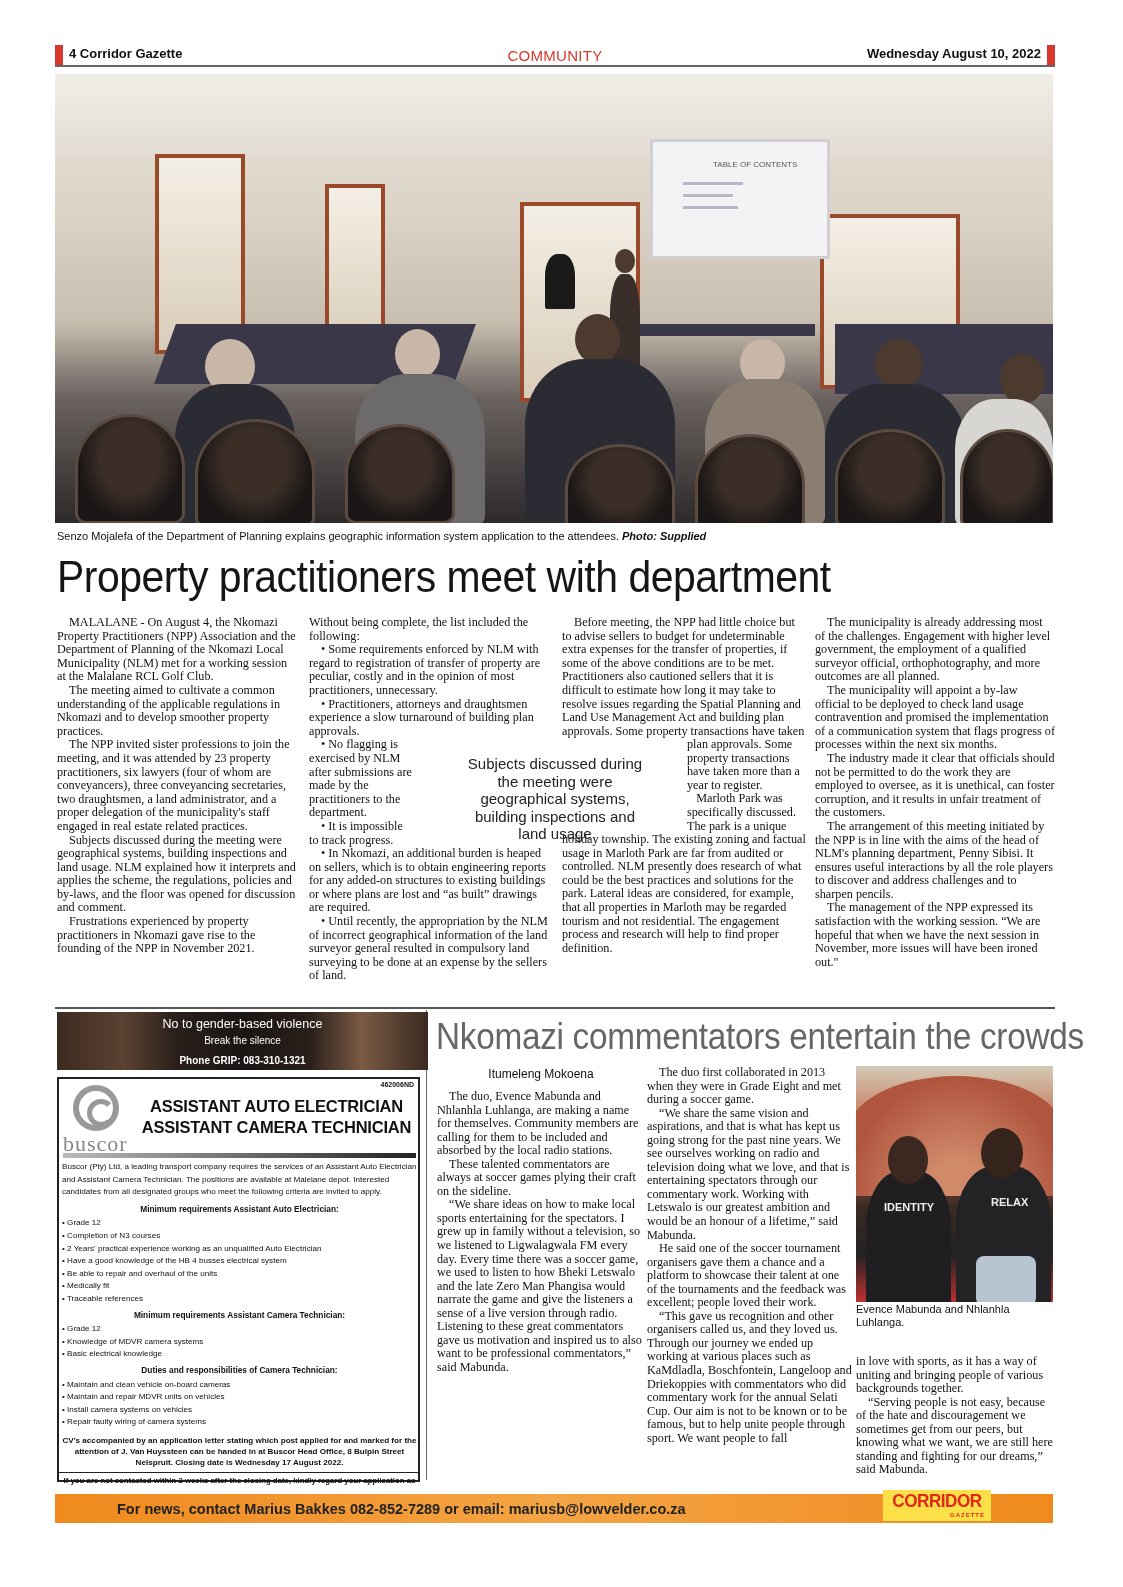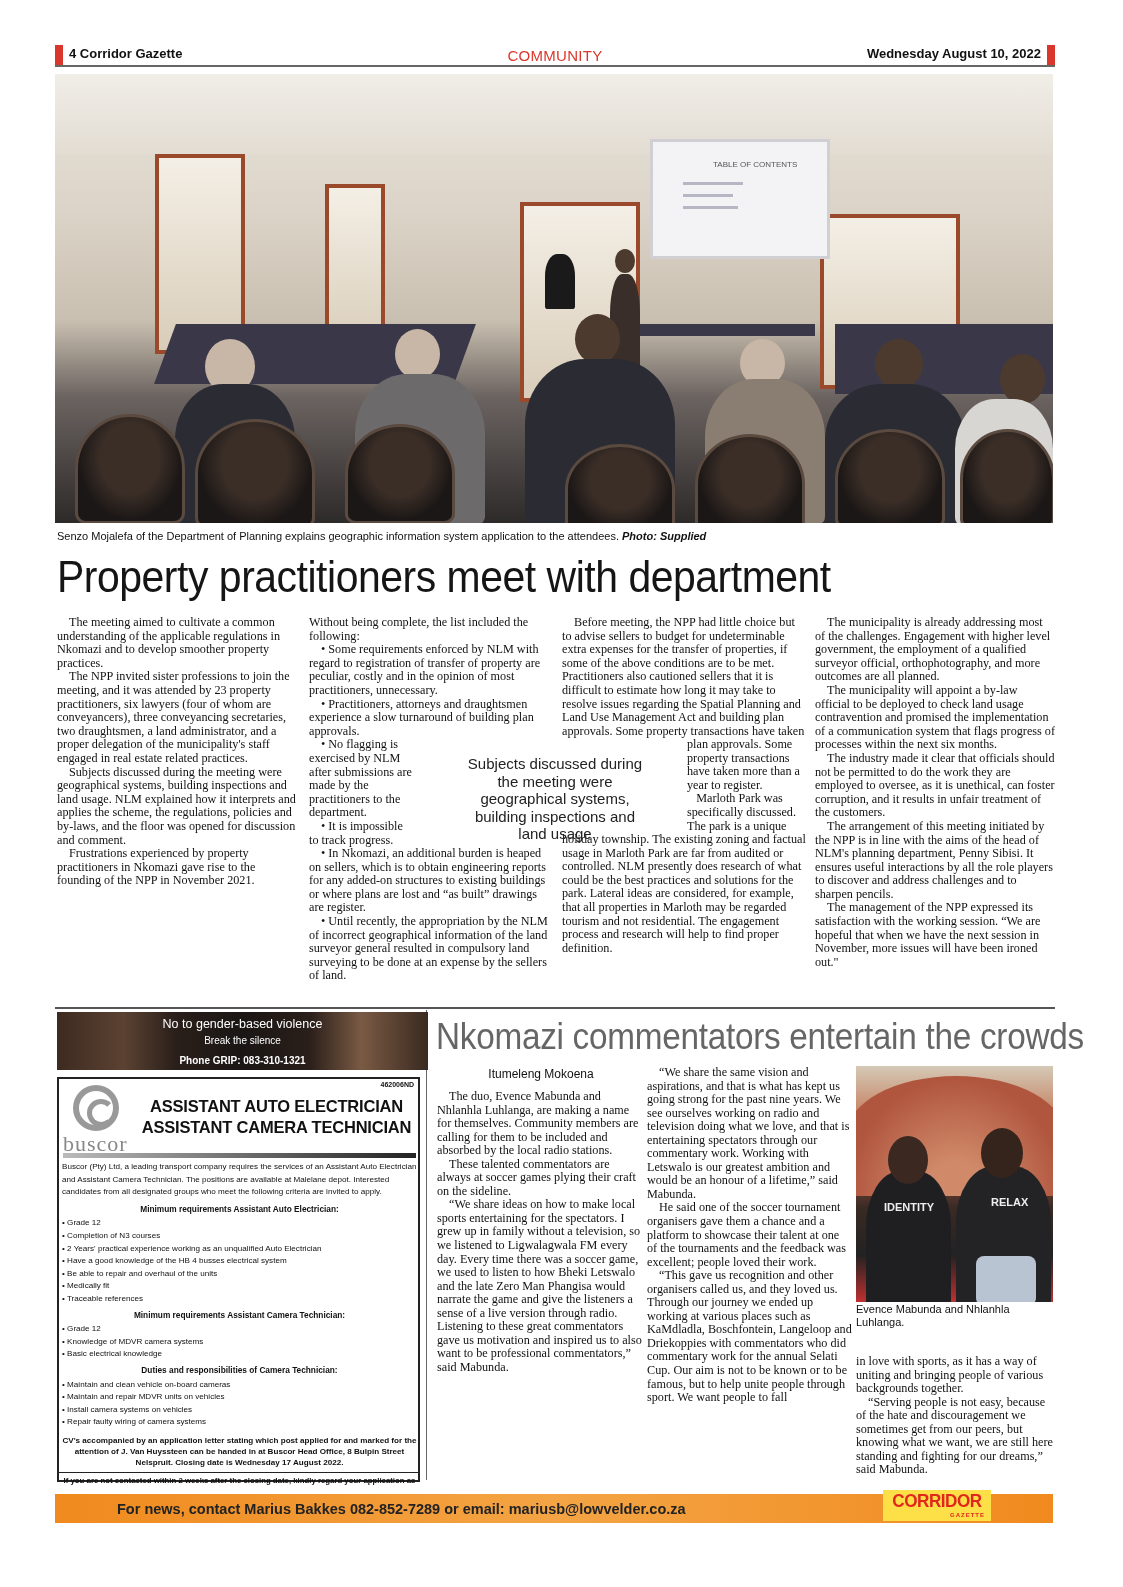--- a/index.html
+++ b/index.html
@@ -146,33 +146,34 @@
 </div>
 
 <div class="caption">
   <span>Senzo Mojalefa of the Department of Planning explains geographic information system application to the attendees.</span>
   <b>Photo: Supplied</b>
 </div>
 
 <h1 class="headline1">Property practitioners meet with department</h1>
 
 <div class="col col1">
+  <p>MALALANE - On August 4, the Nkomazi Property Practitioners (NPP) Association and the Department of Planning of the Nkomazi Local Municipality (NLM) met for a working session at the Malalane RCL Golf Club.</p>
   <p>The meeting aimed to cultivate a common understanding of the applicable regulations in Nkomazi and to develop smoother property practices.</p>
   <p>The NPP invited sister professions to join the meeting, and it was attended by 23 property practitioners, six lawyers (four of whom are conveyancers), three conveyancing secretaries, two draughtsmen, a land administrator, and a proper delegation of the municipality's staff engaged in real estate related practices.</p>
   <p>Subjects discussed during the meeting were geographical systems, building inspections and land usage. NLM explained how it interprets and applies the scheme, the regulations, policies and by-laws, and the floor was opened for discussion and comment.</p>
   <p>Frustrations experienced by property practitioners in Nkomazi gave rise to the founding of the NPP in November 2021.</p>
 </div>
 
 <div class="col col2">
   <p class="noindent">Without being complete, the list included the following:</p>
   <p>• Some requirements enforced by NLM with regard to registration of transfer of property are peculiar, costly and in the opinion of most practitioners, unnecessary.</p>
   <p>• Practitioners, attorneys and draughtsmen experience a slow turnaround of building plan approvals.</p>
   <p style="width:105px;">• No flagging is exercised by NLM after submissions are made by the practitioners to the department.</p>
   <p style="width:105px;">• It is impossible to track progress.</p>
-  <p>• In Nkomazi, an additional burden is heaped on sellers, which is to obtain engineering reports for any added-on structures to existing buildings or where plans are lost and “as built” drawings are register.</p>
+  <p>• In Nkomazi, an additional burden is heaped on sellers, which is to obtain engineering reports for any added-on structures to existing buildings or where plans are lost and “as built” drawings are required.</p>
   <p>• Until recently, the appropriation by the NLM of incorrect geographical information of the land surveyor general resulted in compulsory land surveying to be done at an expense by the sellers of land.</p>
 </div>
 
 <div class="col col3">
   <p style="height:122px;overflow:hidden;">Before meeting, the NPP had little choice but to advise sellers to budget for undeterminable extra expenses for the transfer of properties, if some of the above conditions are to be met. Practitioners also cautioned sellers that it is difficult to estimate how long it may take to resolve issues regarding the Spatial Planning and Land Use Management Act and building plan approvals. Some property transactions have taken more than a year to register.</p>
   <p style="margin-left:125px;height:95px;overflow:hidden;text-indent:0;">plan approvals. Some property transactions have taken more than a year to register.<br>&nbsp;&nbsp;&nbsp;Marloth Park was specifically discussed. The park is a unique</p>
   <p class="noindent">holiday township. The existing zoning and factual usage in Marloth Park are far from audited or controlled. NLM presently does research of what could be the best practices and solutions for the park. Lateral ideas are considered, for example, that all properties in Marloth may be regarded tourism and not residential. The engagement process and research will help to find proper definition.</p>
 </div>
 
 <div class="pullquote">Subjects discussed during the meeting were geographical systems, building inspections and land usage</div>
@@ -235,20 +236,21 @@
 <h2 class="headline2">Nkomazi commentators entertain the crowds</h2>
 <div class="byline">Itumeleng Mokoena</div>
 
 <div class="c2col c2a">
   <p>The duo, Evence Mabunda and Nhlanhla Luhlanga, are making a name for themselves. Community members are calling for them to be included and absorbed by the local radio stations.</p>
   <p>These talented commentators are always at soccer games plying their craft on the sideline.</p>
   <p>“We share ideas on how to make local sports entertaining for the spectators. I grew up in family without a television, so we listened to Ligwalagwala FM every day. Every time there was a soccer game, we used to listen to how Bheki Letswalo and the late Zero Man Phangisa would narrate the game and give the listeners a sense of a live version through radio. Listening to these great commentators gave us motivation and inspired us to also want to be professional commentators,” said Mabunda.</p>
 </div>
 
 <div class="c2col c2b">
+  <p>The duo first collaborated in 2013 when they were in Grade Eight and met during a soccer game.</p>
   <p>“We share the same vision and aspirations, and that is what has kept us going strong for the past nine years. We see ourselves working on radio and television doing what we love, and that is entertaining spectators through our commentary work. Working with Letswalo is our greatest ambition and would be an honour of a lifetime,” said Mabunda.</p>
   <p>He said one of the soccer tournament organisers gave them a chance and a platform to showcase their talent at one of the tournaments and the feedback was excellent; people loved their work.</p>
   <p>“This gave us recognition and other organisers called us, and they loved us. Through our journey we ended up working at various places such as KaMdladla, Boschfontein, Langeloop and Driekoppies with commentators who did commentary work for the annual Selati Cup. Our aim is not to be known or to be famous, but to help unite people through sport. We want people to fall</p>
 </div>
 
 <div class="photo2">
   <div class="umb"></div>
   <div class="p1"></div>
   <div class="p2"></div>
   <div class="h1"></div>

